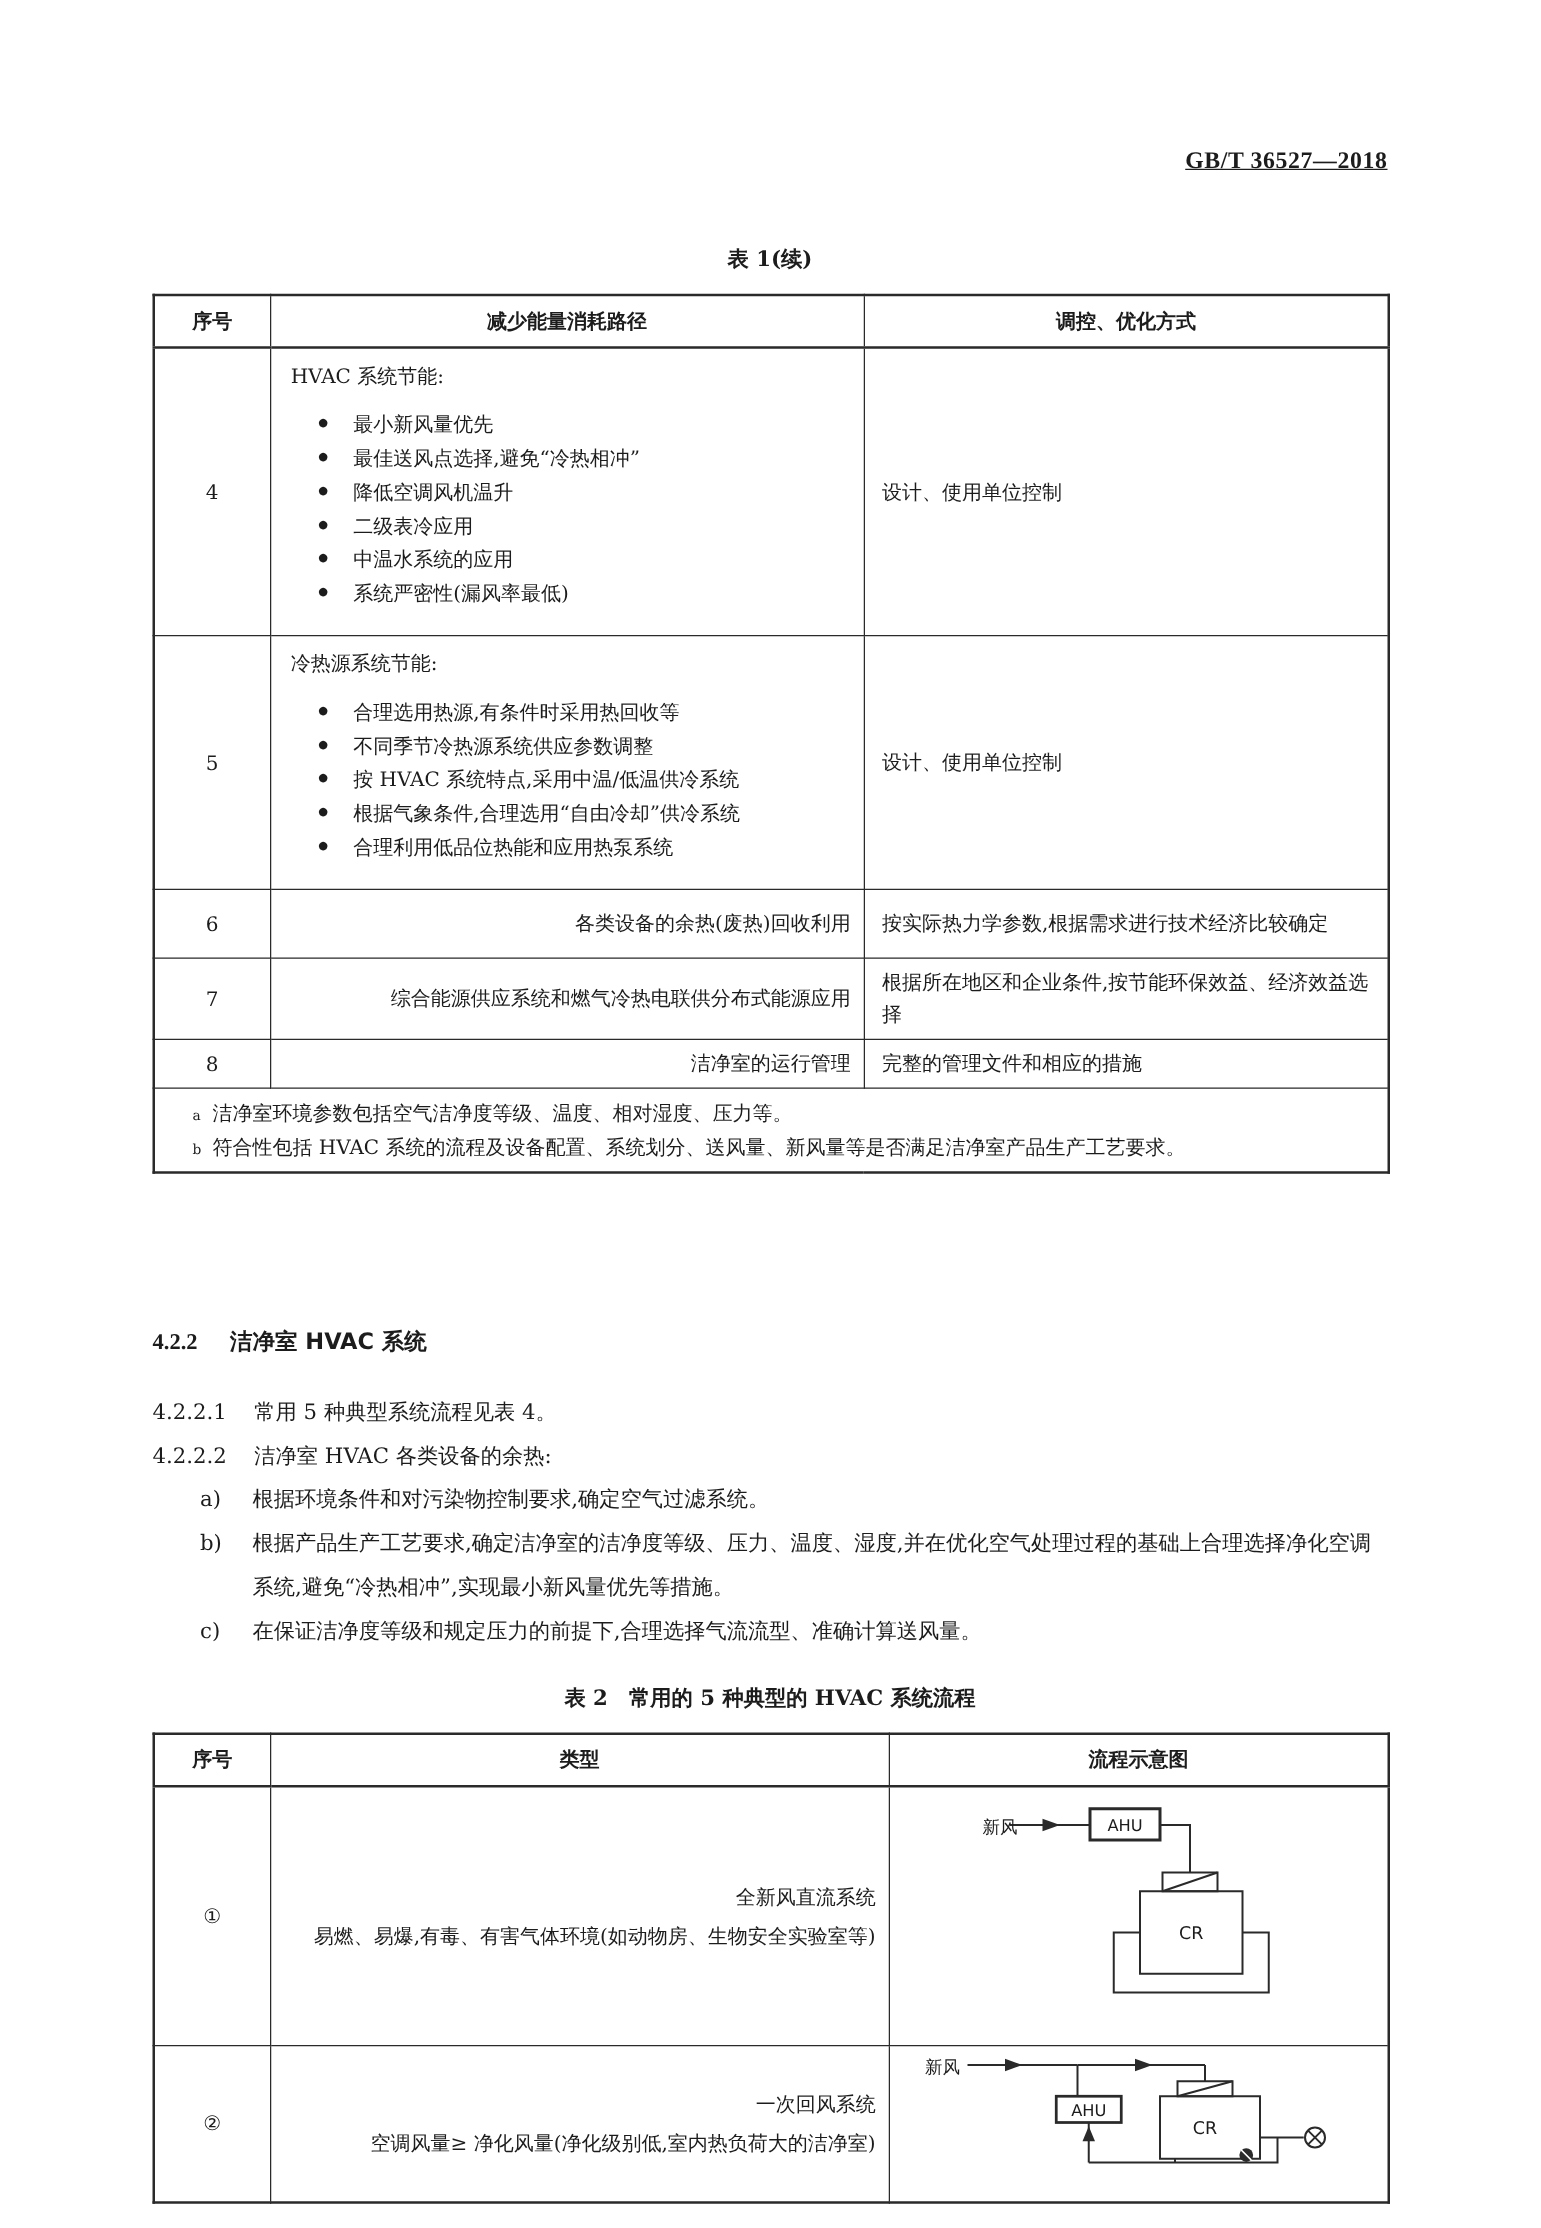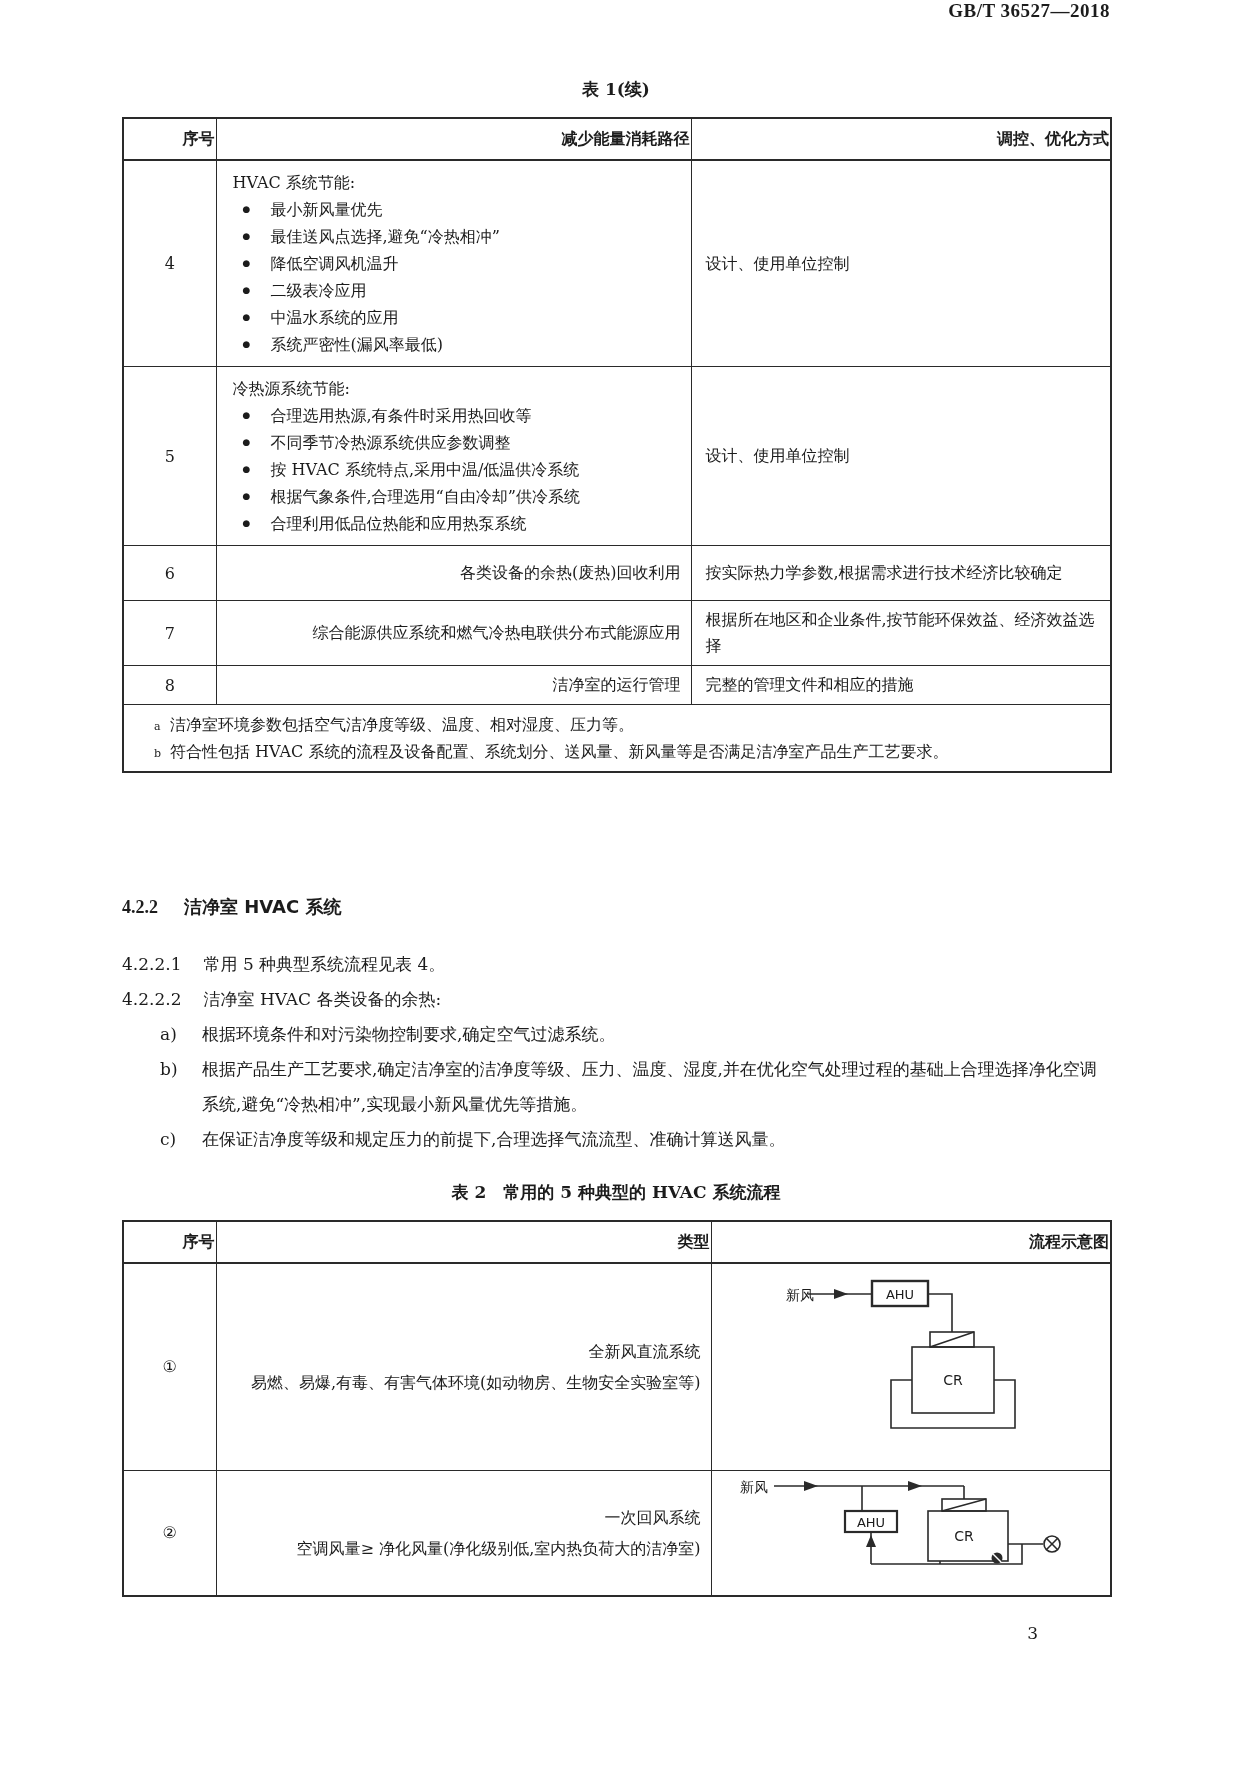--- a/index.html
+++ b/index.html
@@ -3,38 +3,38 @@
 <meta charset="utf-8">
 <style>
   html,body{margin:0;padding:0;}
   body{
     width:1233px;height:1782px;background:#ffffff;position:relative;
     font-family:"DejaVu Serif","Liberation Serif",serif;
     color:#1c1c1c;
   }
   .content{position:absolute;left:122px;top:0;width:988px;}
   .doc-header{
-    text-align:right;font-weight:bold;font-size:19px;
-    letter-spacing:.5px;font-family:"Liberation Serif","DejaVu Serif",serif;
+    text-align:right;margin-top:118px;font-weight:bold;font-size:19px;
+    letter-spacing:.5px;font-family:"Liberation Serif","DejaVu Serif",serif;text-decoration:underline;
   }
   .tbl-caption{
     text-align:center;font-weight:bold;font-size:17px;margin-top:56px;margin-bottom:16px;
   }
   table{border-collapse:collapse;table-layout:fixed;width:988px;}
   table{border:2px solid #2a2a2a;}
   th,td{border:1px solid #2a2a2a;font-size:16px;vertical-align:middle;}
   thead th{
-    font-weight:bold;text-align:right;height:38px;border-bottom:2px solid #2a2a2a;
+    font-weight:bold;text-align:center;height:38px;border-bottom:2px solid #2a2a2a;
     font-size:16px;
   }
   td.no-cell{text-align:center;}
   td.path-cell{padding:8px 10px 8px 16px;vertical-align:middle;}
   td.ctrl-cell{padding:6px 10px 6px 14px;line-height:26px;}
   .path-title{line-height:27px;}
-  ul.bullets{list-style:none;margin:0;padding:0 0 0 10px;}
+  ul.bullets{list-style:none;margin:12px;padding:0 0 0 10px;}
   ul.bullets li{line-height:27px;padding-left:28px;position:relative;}
   ul.bullets li::before{
     content:"●";position:absolute;left:0;top:0;font-size:9px;line-height:27px;
   }
   td.simple-cell{padding:4px 10px 4px 16px;text-align:right;}
   tr.footnote-row td{padding:6px 10px 6px 30px;line-height:27px;border-top:1px solid #2a2a2a;}
   .footnote-line{position:relative;padding-left:16px;}
   .footnote-line sup{font-size:11px;position:absolute;left:0;top:2px;}
   .sec-heading{margin-top:122px;font-weight:bold;font-size:18px;
     font-family:"DejaVu Sans","Liberation Sans",sans-serif;}

